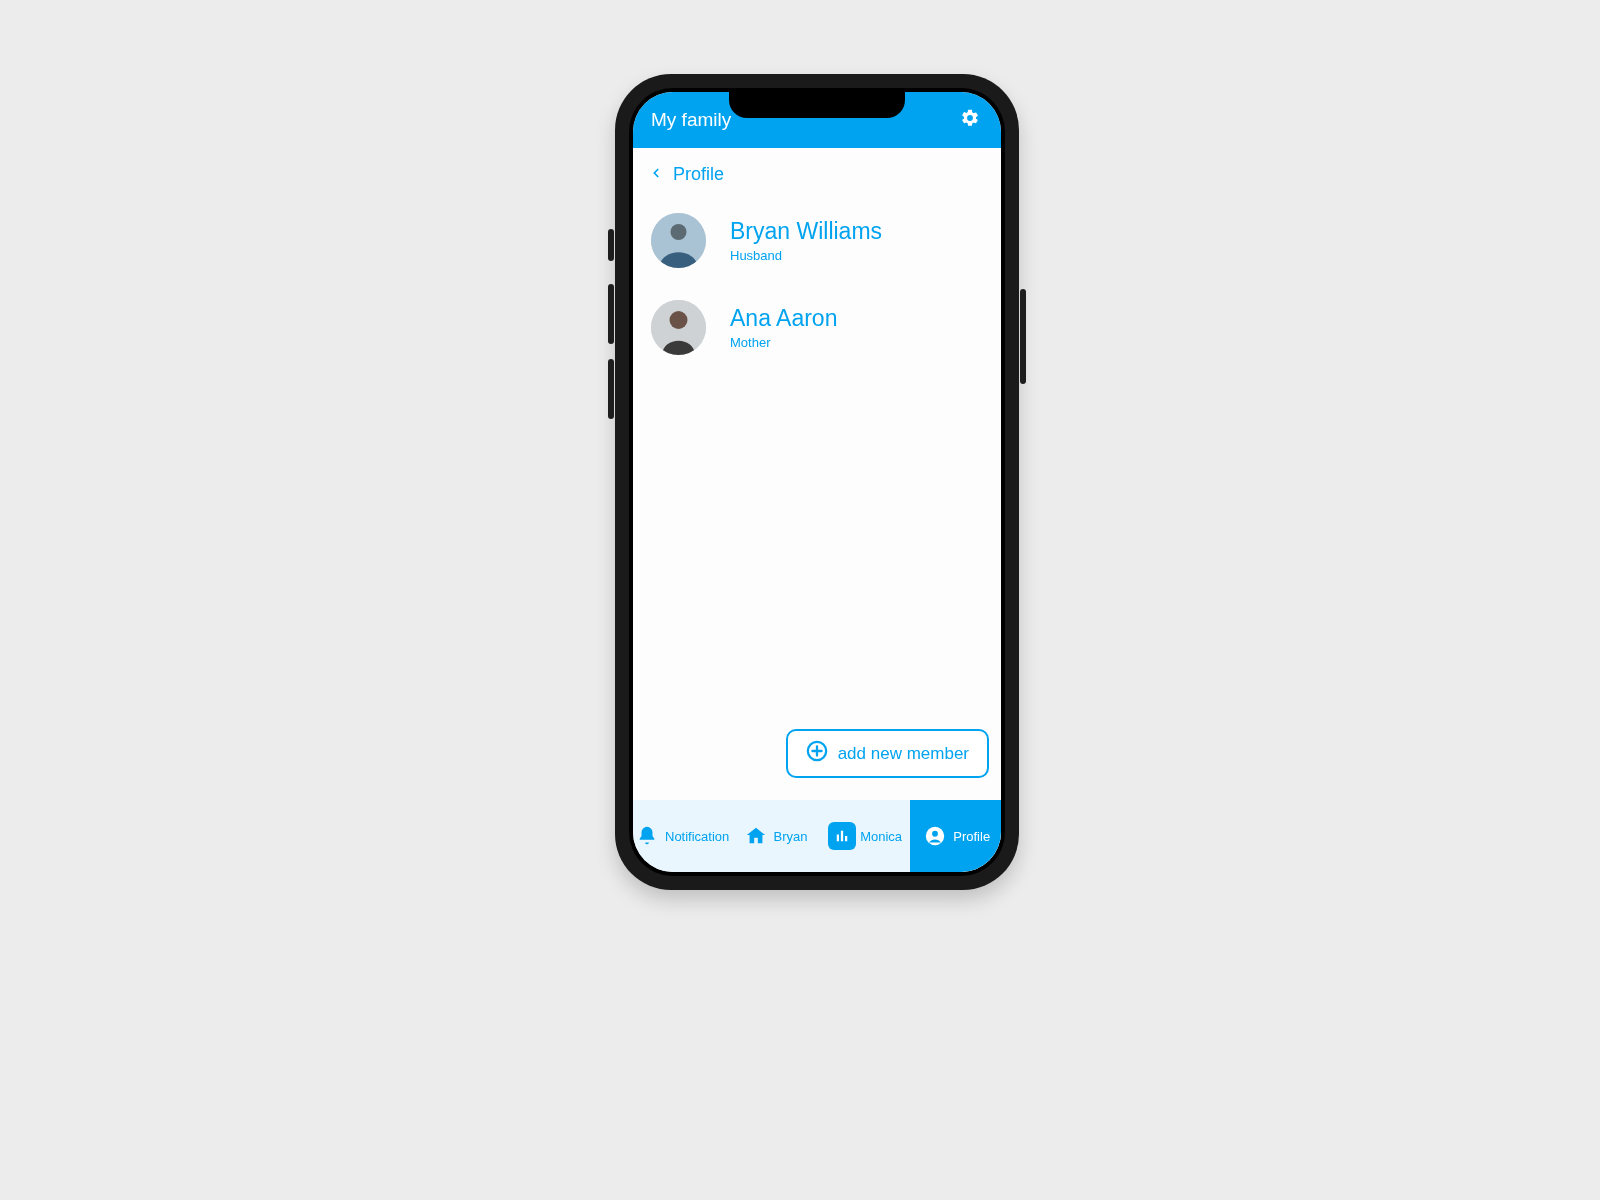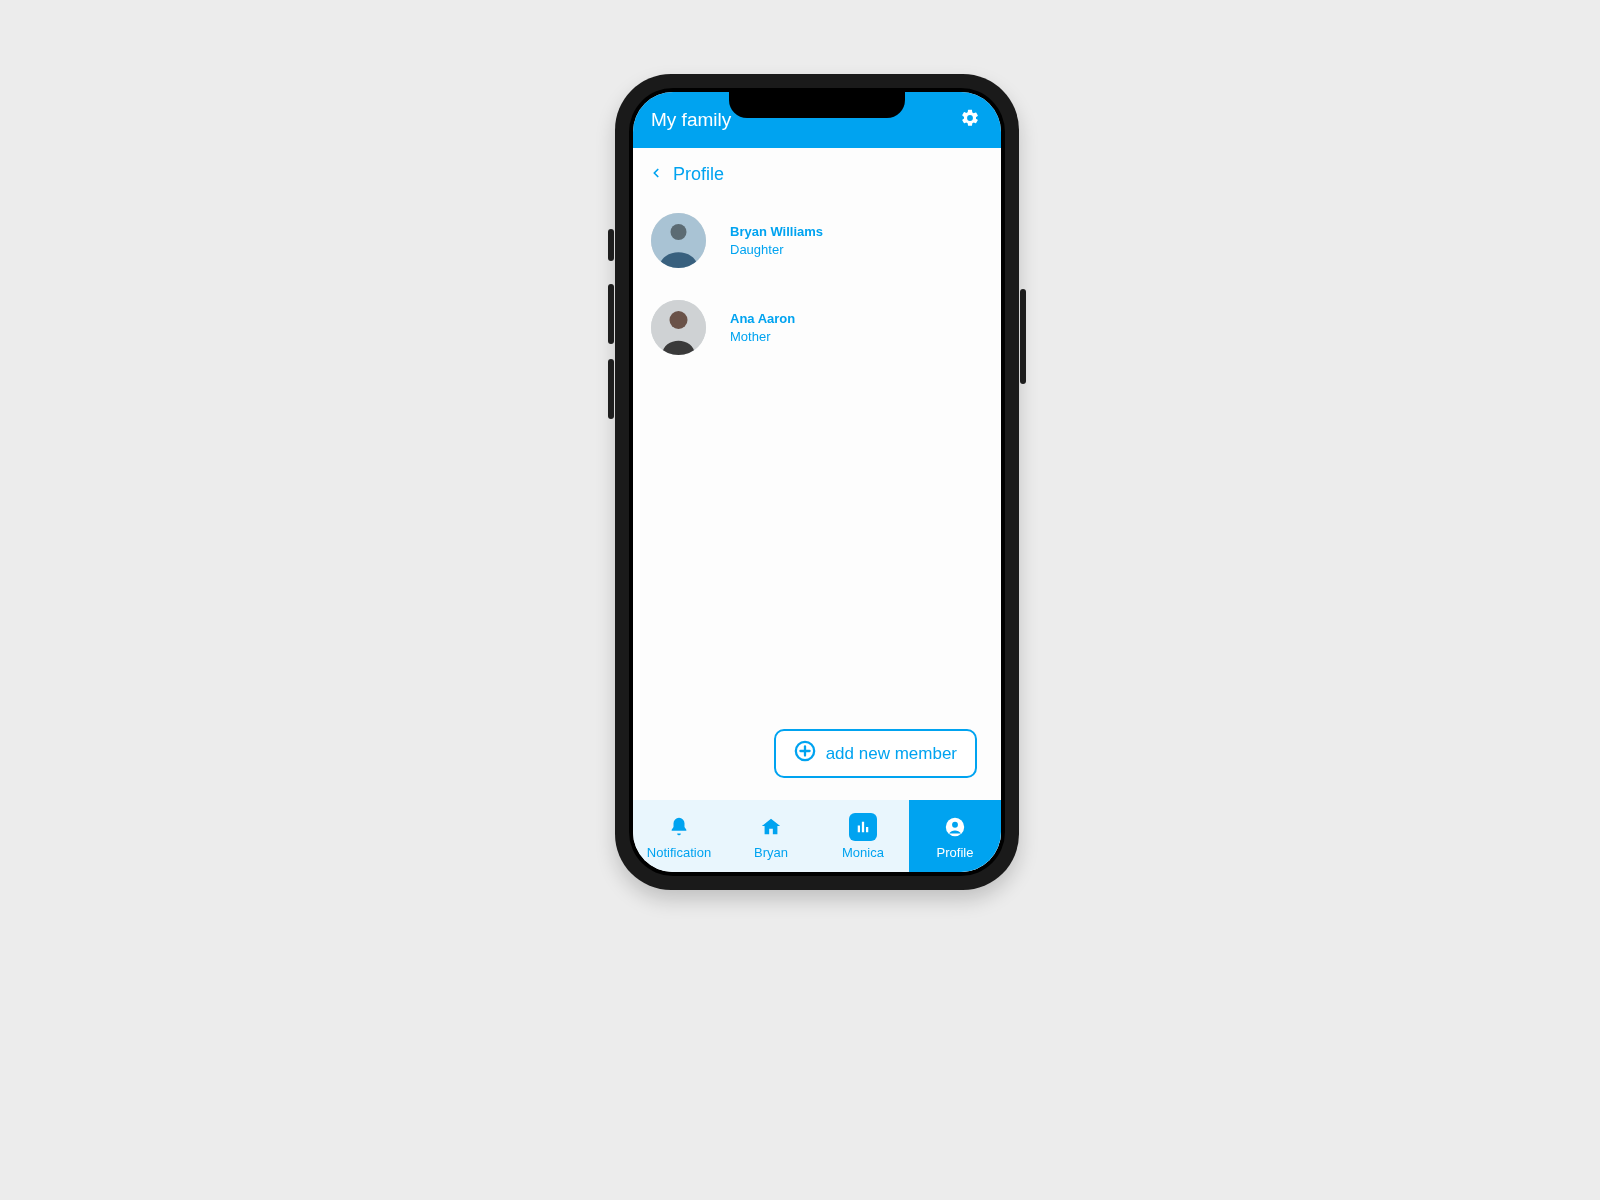--- a/index.html
+++ b/index.html
@@ -141,34 +141,34 @@
     position:relative;
     flex-shrink:0;
   }
   .avatar-wrap svg{width:100%;height:100%;}
   .member-text{
     display:flex;
     flex-direction:column;
   }
   .member-name{
     color:var(--blue);
-    font-size:13px;
-    font-weight:700;
+    font-size:23px;
+    font-weight:400;
     line-height:1.2;
   }
   .member-rel{
     color:var(--blue);
     font-size:13px;
     margin-top:3px;
   }
   .spacer{flex:1;}
   .add-row{
     display:flex;
     justify-content:flex-end;
-    padding:0 24px 22px 0;
+    padding:0 12px 22px 0;
   }
   .add-btn{
     border:2px solid var(--blue);
     color:var(--blue);
     background:#fff;
     border-radius:10px;
     padding:9px 18px;
     font-size:17px;
     display:flex;
     align-items:center;
@@ -179,21 +179,20 @@
 
   
   .bottomnav{
     height:72px;
     background:var(--light-blue);
     display:flex;
   }
   .nav-item{
     flex:1;
     display:flex;
-    flex-direction:column;
     align-items:center;
     justify-content:center;
     gap:4px;
     color:var(--blue);
     font-size:13px;
     cursor:pointer;
   }
   .nav-item.active{
     background:var(--blue);
     color:#fff;
@@ -256,21 +255,21 @@
               <div class="member">
                 <div class="avatar-wrap">
                   <svg viewBox="0 0 55 55">
                     <rect width="55" height="55" fill="#a9c3d4"></rect>
                     <circle cx="27.5" cy="19" r="8" fill="#5c6b73"></circle>
                     <path d="M8 55 C 10 34, 45 34, 47 55 Z" fill="#38607e"></path>
                   </svg>
                 </div>
                 <div class="member-text">
                   <div class="member-name">Bryan Williams</div>
-                  <div class="member-rel">Daughter</div>
+                  <div class="member-rel">Husband</div>
                 </div>
               </div>
 
 
 
               <div class="member">
                 <div class="avatar-wrap">
                   <svg viewBox="0 0 55 55">
                     <rect width="55" height="55" fill="#cfd2d4"></rect>
                     <circle cx="27.5" cy="20" r="9" fill="#6a5248"></circle>

